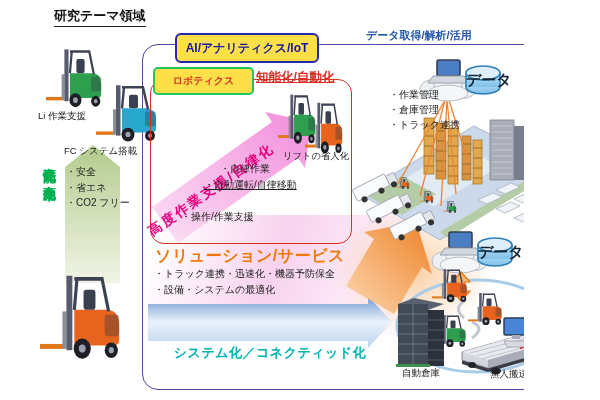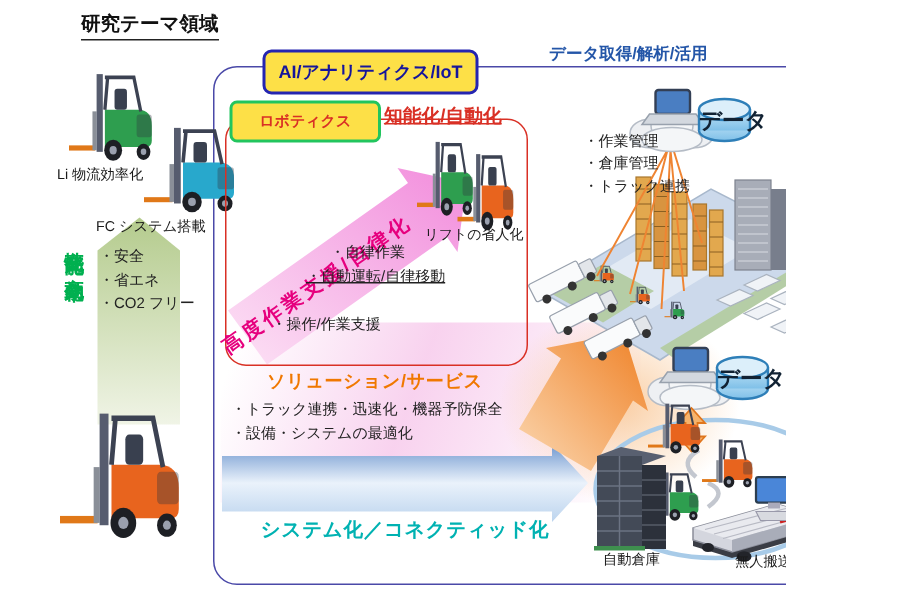--- a/index.html
+++ b/index.html
@@ -27,21 +27,21 @@
           color:#00b050;letter-spacing:1px;}
   .labelbox{position:absolute;background:#fde047;border-radius:6px;display:flex;
             align-items:center;justify-content:center;font-weight:bold;}
   #ai-label{left:175px;top:33px;width:140px;height:26px;border:2px solid #2525b0;
             color:#15159c;font-size:12px;}
   #robo-label{left:153px;top:67px;width:97px;height:24px;border:2px solid #22c55e;
               color:#d93025;font-size:10px;border-radius:5px;}
   .red-bold{font-size:12.5px;font-weight:bold;color:#d93025;text-decoration:underline;}
   .pink-diag{font-size:13.5px;font-weight:bold;color:#e6007e;letter-spacing:2.5px;
              transform:rotate(-35deg);transform-origin:0 50%;}
-  .orange-bold{font-size:12px;font-weight:bold;color:#f07800;letter-spacing:.5px;}
+  .orange-bold{font-size:16px;font-weight:bold;color:#f07800;letter-spacing:.5px;}
   .teal-bold{font-size:13px;font-weight:bold;color:#00b2b2;letter-spacing:.5px;}
   .blue-bold{font-size:11px;font-weight:bold;color:#2456a8;}
   .cyl-label{font-size:15px;font-weight:bold;color:#123;text-align:left;}
   .center{text-align:center;}
 </style>
 </head>
 <body>
 
 <div id="canvas">
 
@@ -214,21 +214,21 @@
       <rect x="8" y="49" width="8" height="4" fill="#aab"></rect>
       <polygon points="0,55 23,55 28,61 3,61" fill="#d8dae0" stroke="#99a" stroke-width="0.8"></polygon>
     </g>
   </svg>
 
   <div id="red-box"></div>
 
   <div class="layer" id="text-layer">
     <div class="t title" style="left:54px;top:7px;">研究テーマ領域</div>
 
-    <div class="t small" style="left:38px;top:110px;">Li 物流効率化</div>
+    <div class="t small" style="left:38px;top:110px;">Li 作業支援</div>
     <div class="t small" style="left:64px;top:145px;">FC システム搭載</div>
     <div class="t vgreen" style="left:40px;top:157px;height:130px;">高性能化／高効率化</div>
     <div class="t list" style="left:66px;top:164px;">
       <div>・安全</div>
       <div>・省エネ</div>
       <div>・CO2 フリー</div>
     </div>
 
     <div class="labelbox" id="ai-label">AI/アナリティクス/IoT</div>
     <div class="t blue-bold" style="left:366px;top:28px;">データ取得/解析/活用</div>

